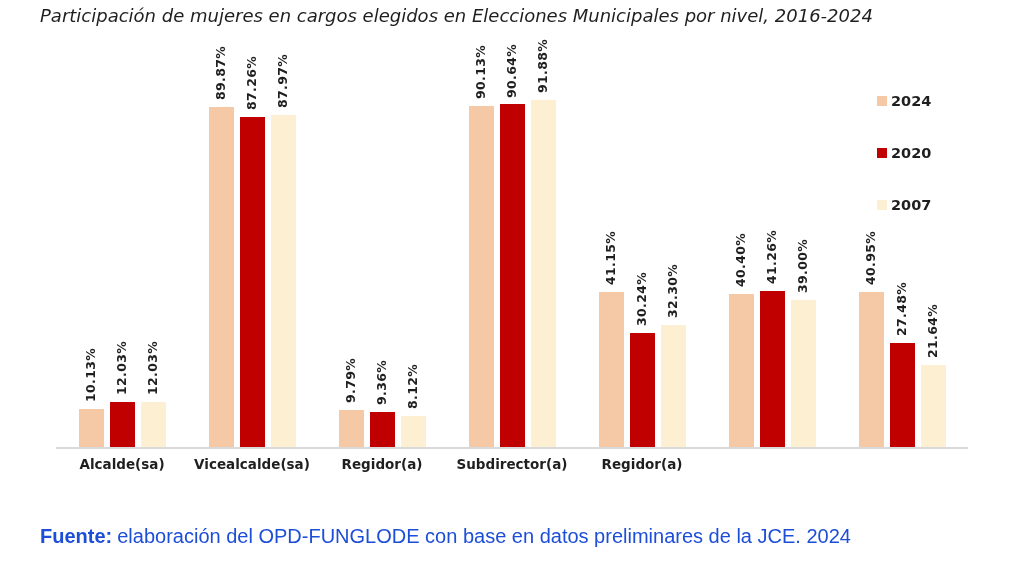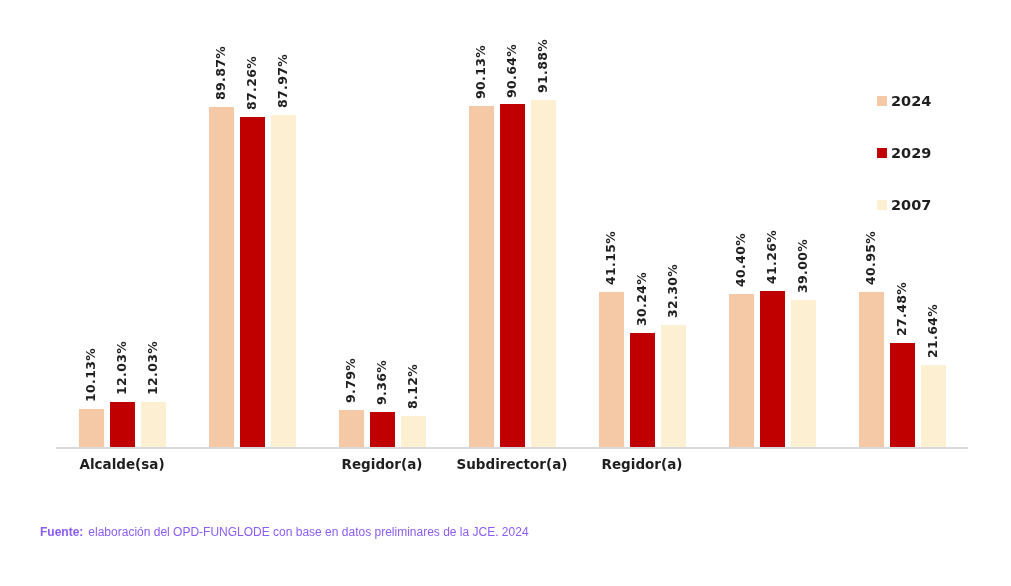--- a/index.html
+++ b/index.html
@@ -35,29 +35,30 @@
     position:absolute;top:calc(100% + 9px);left:50%;transform:translateX(-50%);
     width:150px;text-align:center;white-space:pre-line;
     font-weight:bold;font-size:13.5px;line-height:1.3;color:#1F1F1F;
   }
   .legend{position:absolute;left:877px;top:93px;}
   .legend-item{display:flex;align-items:center;gap:4px;margin-bottom:36px;}
   .legend-swatch{width:10px;height:10px;display:inline-block;flex:0 0 auto;}
   .legend-label{font-weight:bold;font-size:14.5px;color:#1F1F1F;}
   .source-note{
     position:absolute;left:40px;top:525px;width:930px;
-    font-family:"Liberation Sans",sans-serif;font-size:12px;color:#8b5cf6;
+    font-family:"Liberation Sans",sans-serif;font-size:20px;color:#1d4ed8;
     white-space:nowrap;
   }
   .source-note .prefix{font-weight:bold;margin-right:5px;}
 </style>
 </head>
 <body>
 
 <div class="page">
+  <div class="chart-title">Participación de mujeres en cargos elegidos en Elecciones Municipales por nivel, 2016-2024</div>
 
   <div class="plot-area">
       <div class="bar-group">
         <div class="bar" style="height: 38.3px; background: rgb(245, 201, 165);">
           <div class="bar-value-label" style="color: rgb(31, 31, 31);">10.13%</div>
         </div>
         <div class="bar" style="height: 45.5px; background: rgb(192, 0, 0);">
           <div class="bar-value-label" style="color: rgb(31, 31, 31);">12.03%</div>
         </div>
         <div class="bar" style="height: 45.5px; background: rgb(253, 239, 210);">
@@ -68,20 +69,21 @@
       <div class="bar-group">
         <div class="bar" style="height: 339.7px; background: rgb(245, 201, 165);">
           <div class="bar-value-label" style="color: rgb(31, 31, 31);">89.87%</div>
         </div>
         <div class="bar" style="height: 329.8px; background: rgb(192, 0, 0);">
           <div class="bar-value-label" style="color: rgb(31, 31, 31);">87.26%</div>
         </div>
         <div class="bar" style="height: 332.5px; background: rgb(253, 239, 210);">
           <div class="bar-value-label" style="color: rgb(31, 31, 31);">87.97%</div>
         </div>
+        <div class="cat-label">Vicealcalde(sa)</div>
       </div>
       <div class="bar-group">
         <div class="bar" style="height: 37px; background: rgb(245, 201, 165);">
           <div class="bar-value-label" style="color: rgb(31, 31, 31);">9.79%</div>
         </div>
         <div class="bar" style="height: 35.4px; background: rgb(192, 0, 0);">
           <div class="bar-value-label" style="color: rgb(31, 31, 31);">9.36%</div>
         </div>
         <div class="bar" style="height: 30.7px; background: rgb(253, 239, 210);">
           <div class="bar-value-label" style="color: rgb(31, 31, 31);">8.12%</div>
@@ -137,21 +139,21 @@
     </div>
   <div class="x-axis-line" style="background: rgb(217, 217, 217);"></div>
 
   <div class="legend">
       <div class="legend-item">
         <span class="legend-swatch" style="background: rgb(245, 201, 165);"></span>
         <span class="legend-label">2024</span>
       </div>
       <div class="legend-item">
         <span class="legend-swatch" style="background: rgb(192, 0, 0);"></span>
-        <span class="legend-label">2029</span>
+        <span class="legend-label">2020</span>
       </div>
       <div class="legend-item">
         <span class="legend-swatch" style="background: rgb(253, 239, 210);"></span>
         <span class="legend-label">2007</span>
       </div>
     </div>
 
   <div class="source-note">
     <span class="prefix">Fuente:</span><span>elaboración del OPD-FUNGLODE con base en datos preliminares de la JCE. 2024</span>
   </div>

